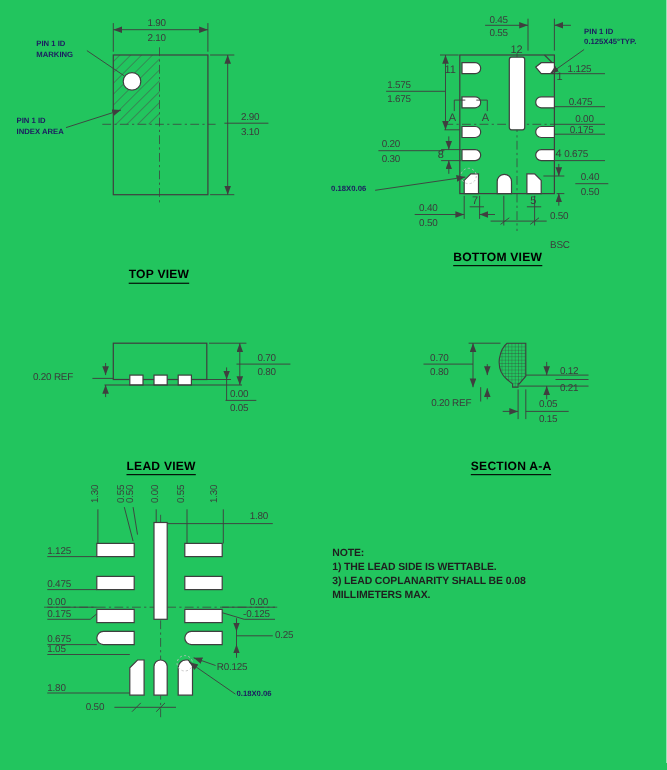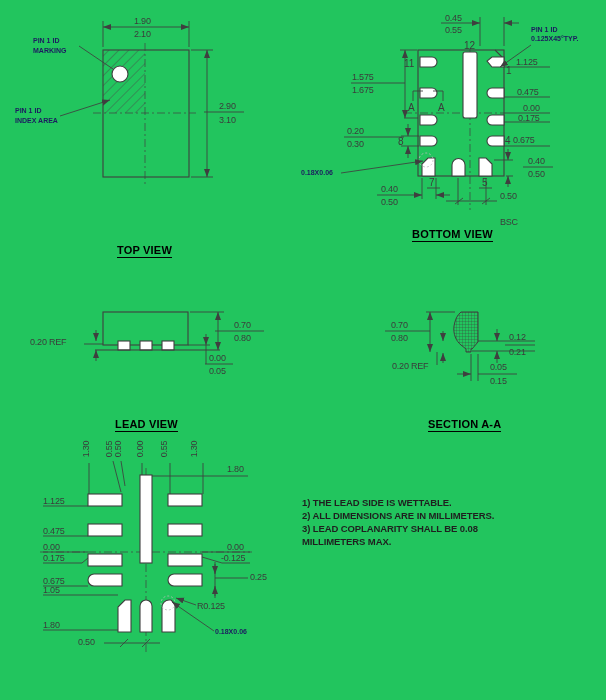--- a/index.html
+++ b/index.html
@@ -215,19 +215,19 @@
 <span class="txt dim" style="left:43px;top:585px">1.05</span>
 <span class="txt dim" style="left:43px;top:620px">1.80</span>
 <span class="txt dim" style="left:78px;top:637px">0.50</span>
 <span class="txt dim" style="left:227px;top:542px">0.00</span>
 <span class="txt dim" style="left:221px;top:553px">-0.125</span>
 <span class="txt dim" style="left:250px;top:572px">0.25</span>
 <span class="txt dim" style="left:197px;top:601px">R0.125</span>
 <span class="txt callout" style="left:215px;top:628px">0.18X0.06</span>
 
 <div class="notes">
+  <div>NOTE:</div>
   <div>1) THE LEAD SIDE IS WETTABLE.</div>
-  <div>2) ALL DIMENSIONS ARE IN MILLIMETERS.</div>
   <div>3) LEAD COPLANARITY SHALL BE 0.08</div>
   <div>MILLIMETERS MAX.</div>
 </div>
 
 </div>
 
 </body></html>

